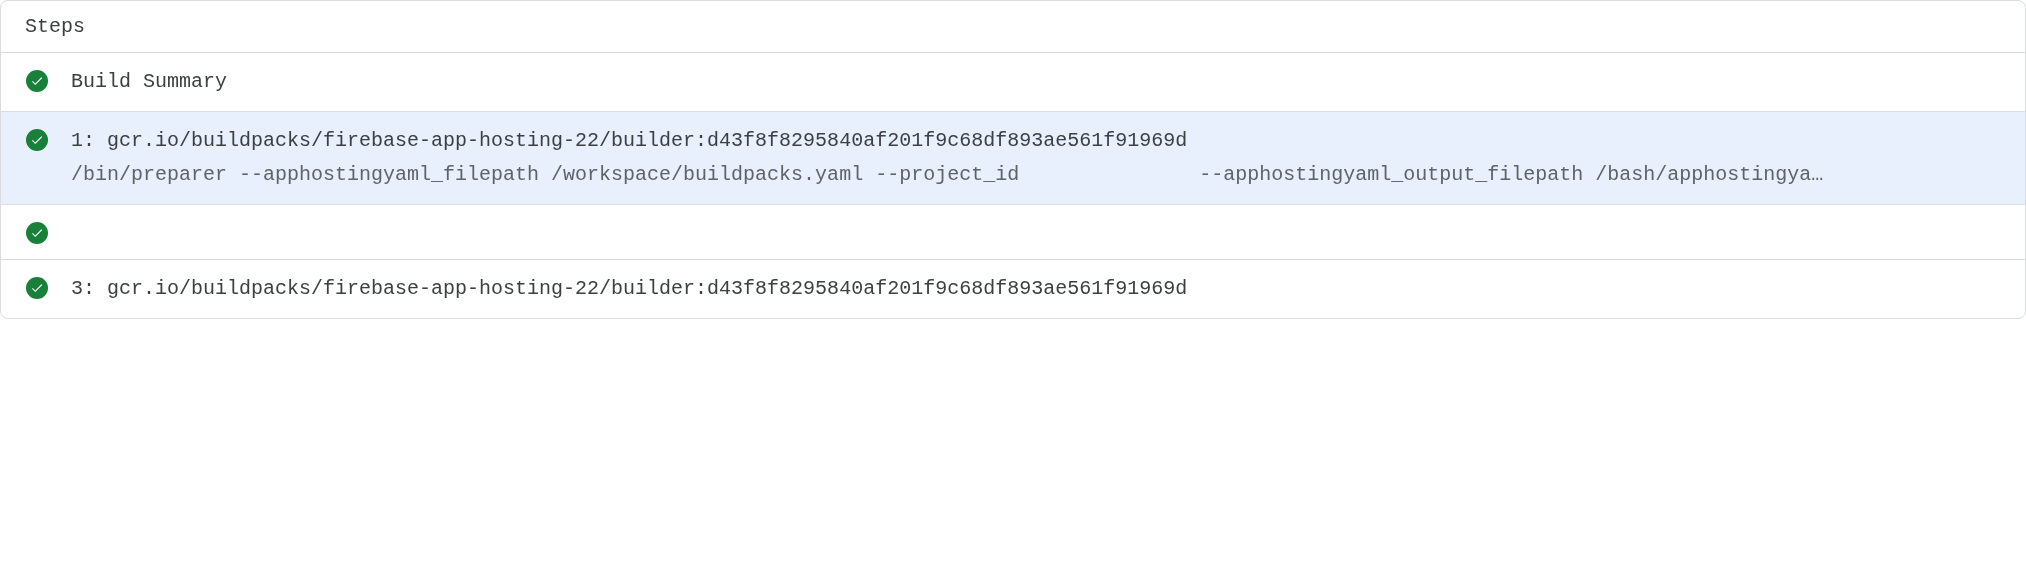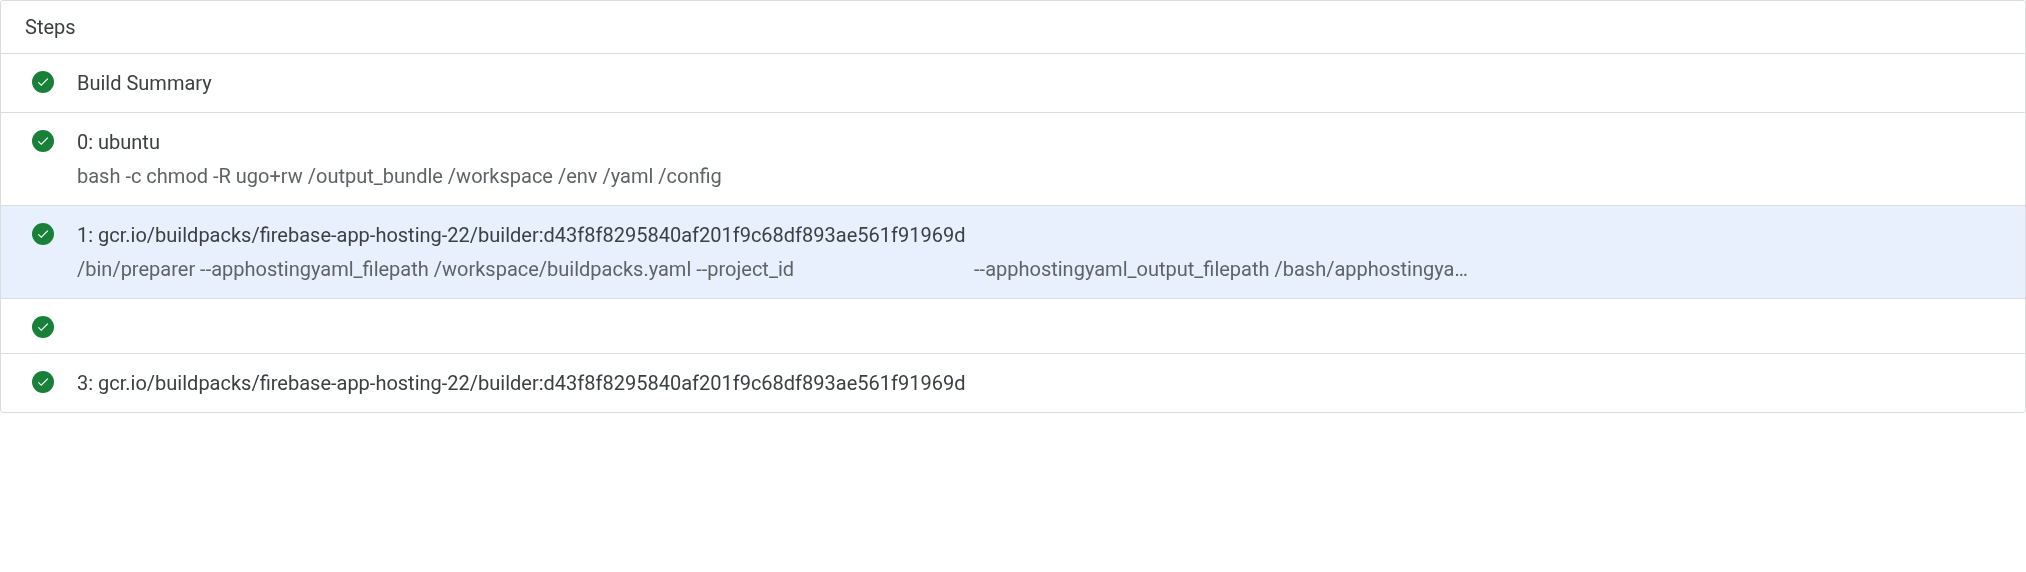--- a/index.html
+++ b/index.html
@@ -7,32 +7,33 @@
       padding: 0;
       box-sizing: border-box;
     }
     body {
       font-family: 'Google Sans', Roboto, Arial, sans-serif;
       background: #fff;
       color: #3c4043;
     }
     .container {
       border: 1px solid #dadce0;
-      border-radius: 3px;
+      border-radius: 8px;
+      font-family: Liberation Mono, monospace;
     }
     .header {
       padding: 14px 24px;
       border-bottom: 1px solid #dadce0;
       font-size: 20px;
       color: #3c4043;
     }
     .step-row {
       display: flex;
       align-items: flex-start;
-      padding: 14px 30px;
+      padding: 14px 24px;
       border-bottom: 1px solid #dadce0;
       gap: 22px;
       cursor: pointer;
     }
     .step-row:last-child {
       border-bottom: none;
     }
     .step-row.selected {
       background: #e8f0fe;
     }
@@ -100,33 +101,20 @@
         <svg viewBox="0 0 24 24">
             <path d="M9 16.17L4.83 12l-1.42 1.41L9 19 21 7l-1.41-1.41z"></path>
           </svg>
       </div>
     </div>
     <div class="step-content">
       <div class="step-title">Build Summary</div>
     </div>
   </div>
 
-  <div class="step-row">
-    <div class="icon-wrapper">
-      <div class="success-icon">
-        <svg viewBox="0 0 24 24">
-            <path d="M9 16.17L4.83 12l-1.42 1.41L9 19 21 7l-1.41-1.41z"></path>
-          </svg>
-      </div>
-    </div>
-    <div class="step-content">
-      <div class="step-title">0: ubuntu</div>
-      <div class="step-subtitle">bash -c chmod -R ugo+rw /output_bundle /workspace /env /yaml /config</div>
-    </div>
-  </div>
 
   <div class="step-row selected">
     <div class="icon-wrapper">
       <div class="success-icon">
         <svg viewBox="0 0 24 24">
             <path d="M9 16.17L4.83 12l-1.42 1.41L9 19 21 7l-1.41-1.41z"></path>
           </svg>
       </div>
     </div>
     <div class="step-content">

